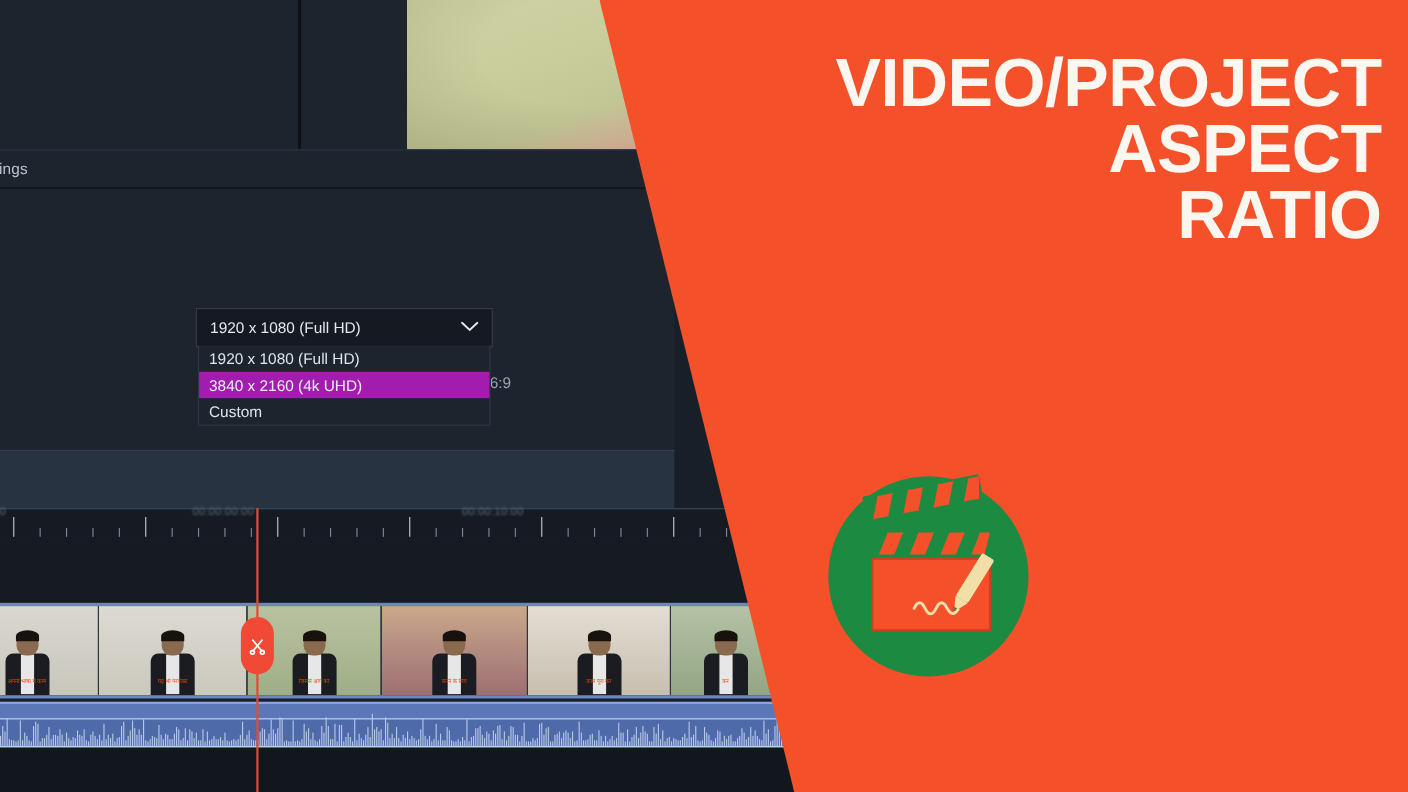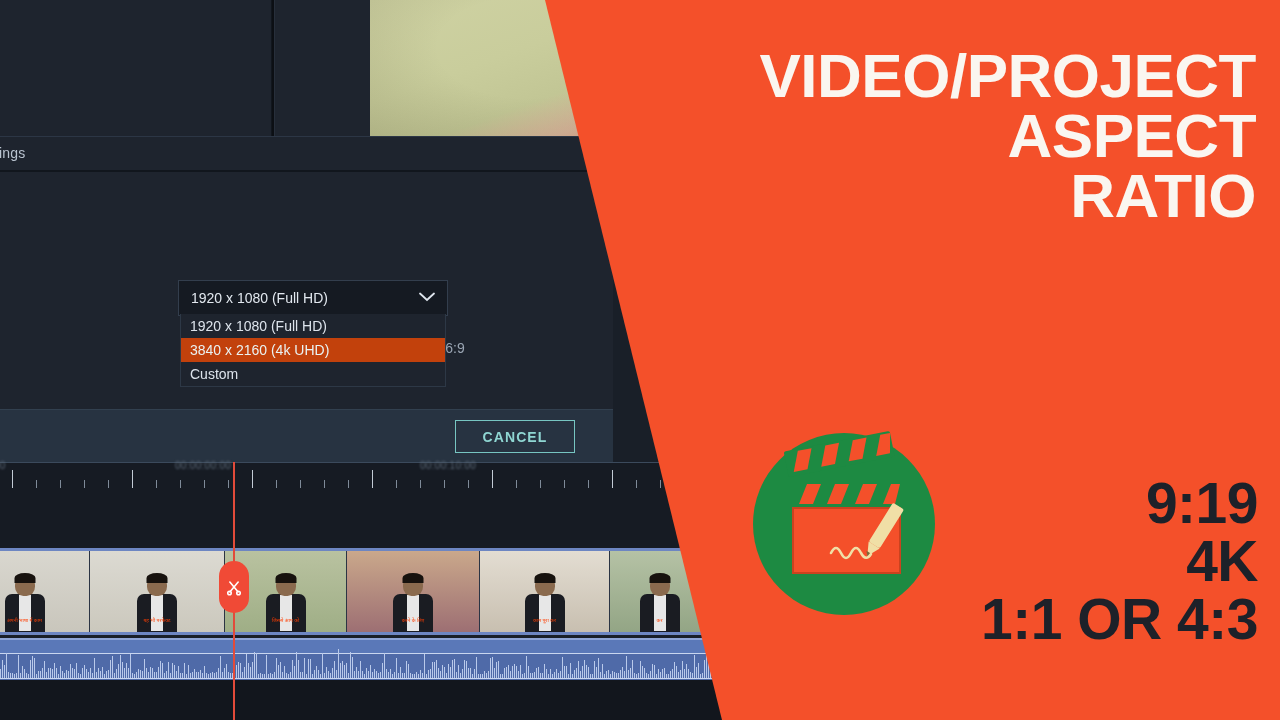--- a/index.html
+++ b/index.html
@@ -33,21 +33,21 @@
   .combo .val { position:absolute; left:12px; top:9px; font-size:14px; color:#e2e8ef; white-space:nowrap; }
   .combo .chev { position:absolute; right:12px; top:11px; width:16px; height:10px; }
   .combo .chev svg { display:block; }
 
   #combo-ratio { left:297px; top:59px; width:270px; }
   #combo-res   { left:297px; top:108px; width:270px; }
 
   .dropdown { position:absolute; left:299px; top:142px; width:266px; background:#1e242e;
               border:1px solid #2d3846; border-top:none; z-index:30; }
   .dd-item { height:24px; line-height:24px; padding-left:9px; font-size:14px; color:#dde4ec; white-space:nowrap; }
-  .dd-item.sel { background:#c2410c; color:#eaf2f2; }
+  .dd-item.sel { background:#a21caf; color:#eaf2f2; }
 
   .ratio-note { position:absolute; left:530px; top:168px; font-size:14px; color:#9aa5b3; white-space:nowrap; }
 
   .dialog-footer { position:absolute; left:0; top:272px; width:732px; height:53px;
                    background:#273341; border-top:1px solid #32404f; }
   .btn { position:absolute; top:10px; height:33px; border:1px solid #77c6c2; background:transparent;
          color:#8fd6d2; font-size:14px; font-weight:bold; letter-spacing:1.1px; cursor:pointer;
          display:flex; align-items:center; justify-content:center; }
   #btn-ok { left:436px; width:120px; }
   #btn-cancel { left:574px; width:120px; }
@@ -141,21 +141,20 @@
         <div class="dropdown" id="resolution-dropdown">
             <div class="dd-item">1920 x 1080 (Full HD)</div>
             <div class="dd-item sel">3840 x 2160 (4k UHD)</div>
             <div class="dd-item">Custom</div>
           </div>
 
         <div class="ratio-note">atio 16:9</div>
       </div>
 
       <div class="dialog-footer">
-        <button class="btn" id="btn-cancel">CANCEL</button>
       </div>
     </div>
 
     <div class="tl-ruler">
       <div class="tl-ruler-top"></div>
       <div id="ticks">
           <div class="tick major" style="left: 12px;"></div>
           <div class="tick minor" style="left: 36px;"></div>
           <div class="tick minor" style="left: 60px;"></div>
           <div class="tick minor" style="left: 84px;"></div>
@@ -700,18 +699,13 @@
       <g transform="rotate(32 130 110)">
         <rect x="124" y="72" width="13" height="46" rx="2" fill="#f0dfa6"></rect>
         <polygon points="124,118 137,118 130.5,131" fill="#f0dfa6"></polygon>
         <polygon points="127,127 134,127 130.5,131" fill="#7a6b38"></polygon>
       </g>
 
       <path d="M83 125 q5 -10 10 0 q5 10 10 0 q5 -10 10 0 q5 9 10 1" fill="none" stroke="#f0dfa6" stroke-width="2.6" stroke-linecap="round"></path>
     </svg>
   </div>
 
-  <div id="ratio-list">
-      <span class="rl">9:19</span>
-      <span class="rl">4K</span>
-      <span class="rl">1:1 OR 4:3</span>
-    </div>
 </div>
 
 </body></html>

